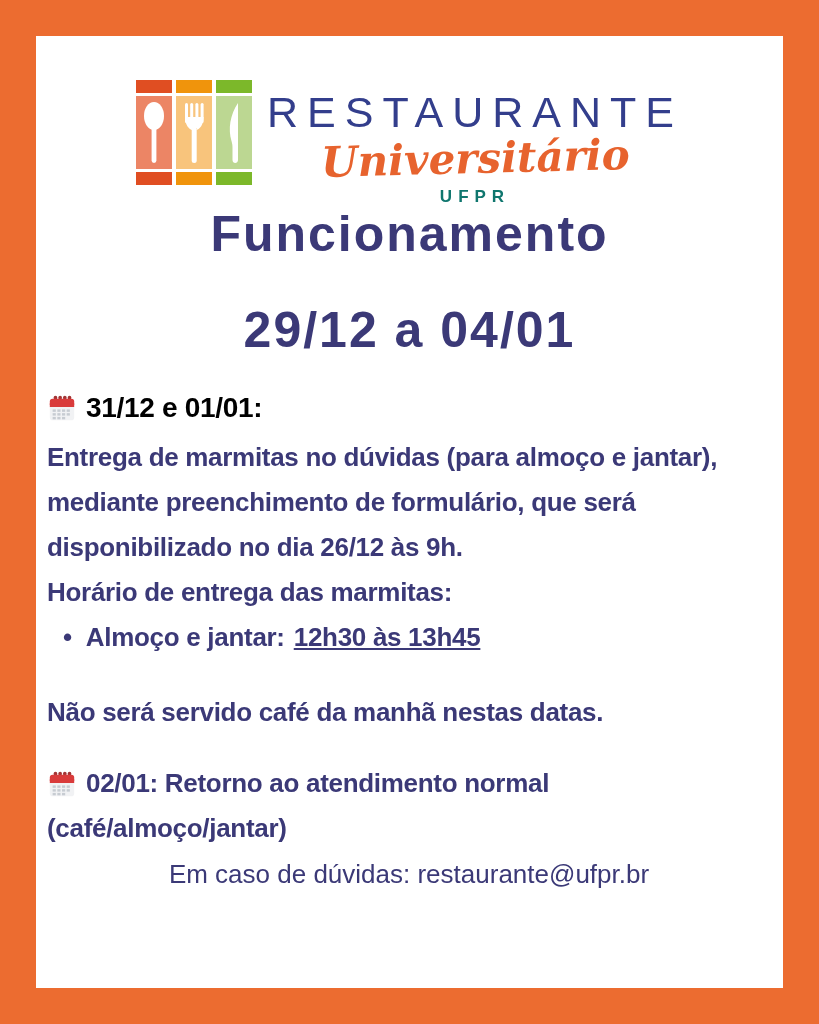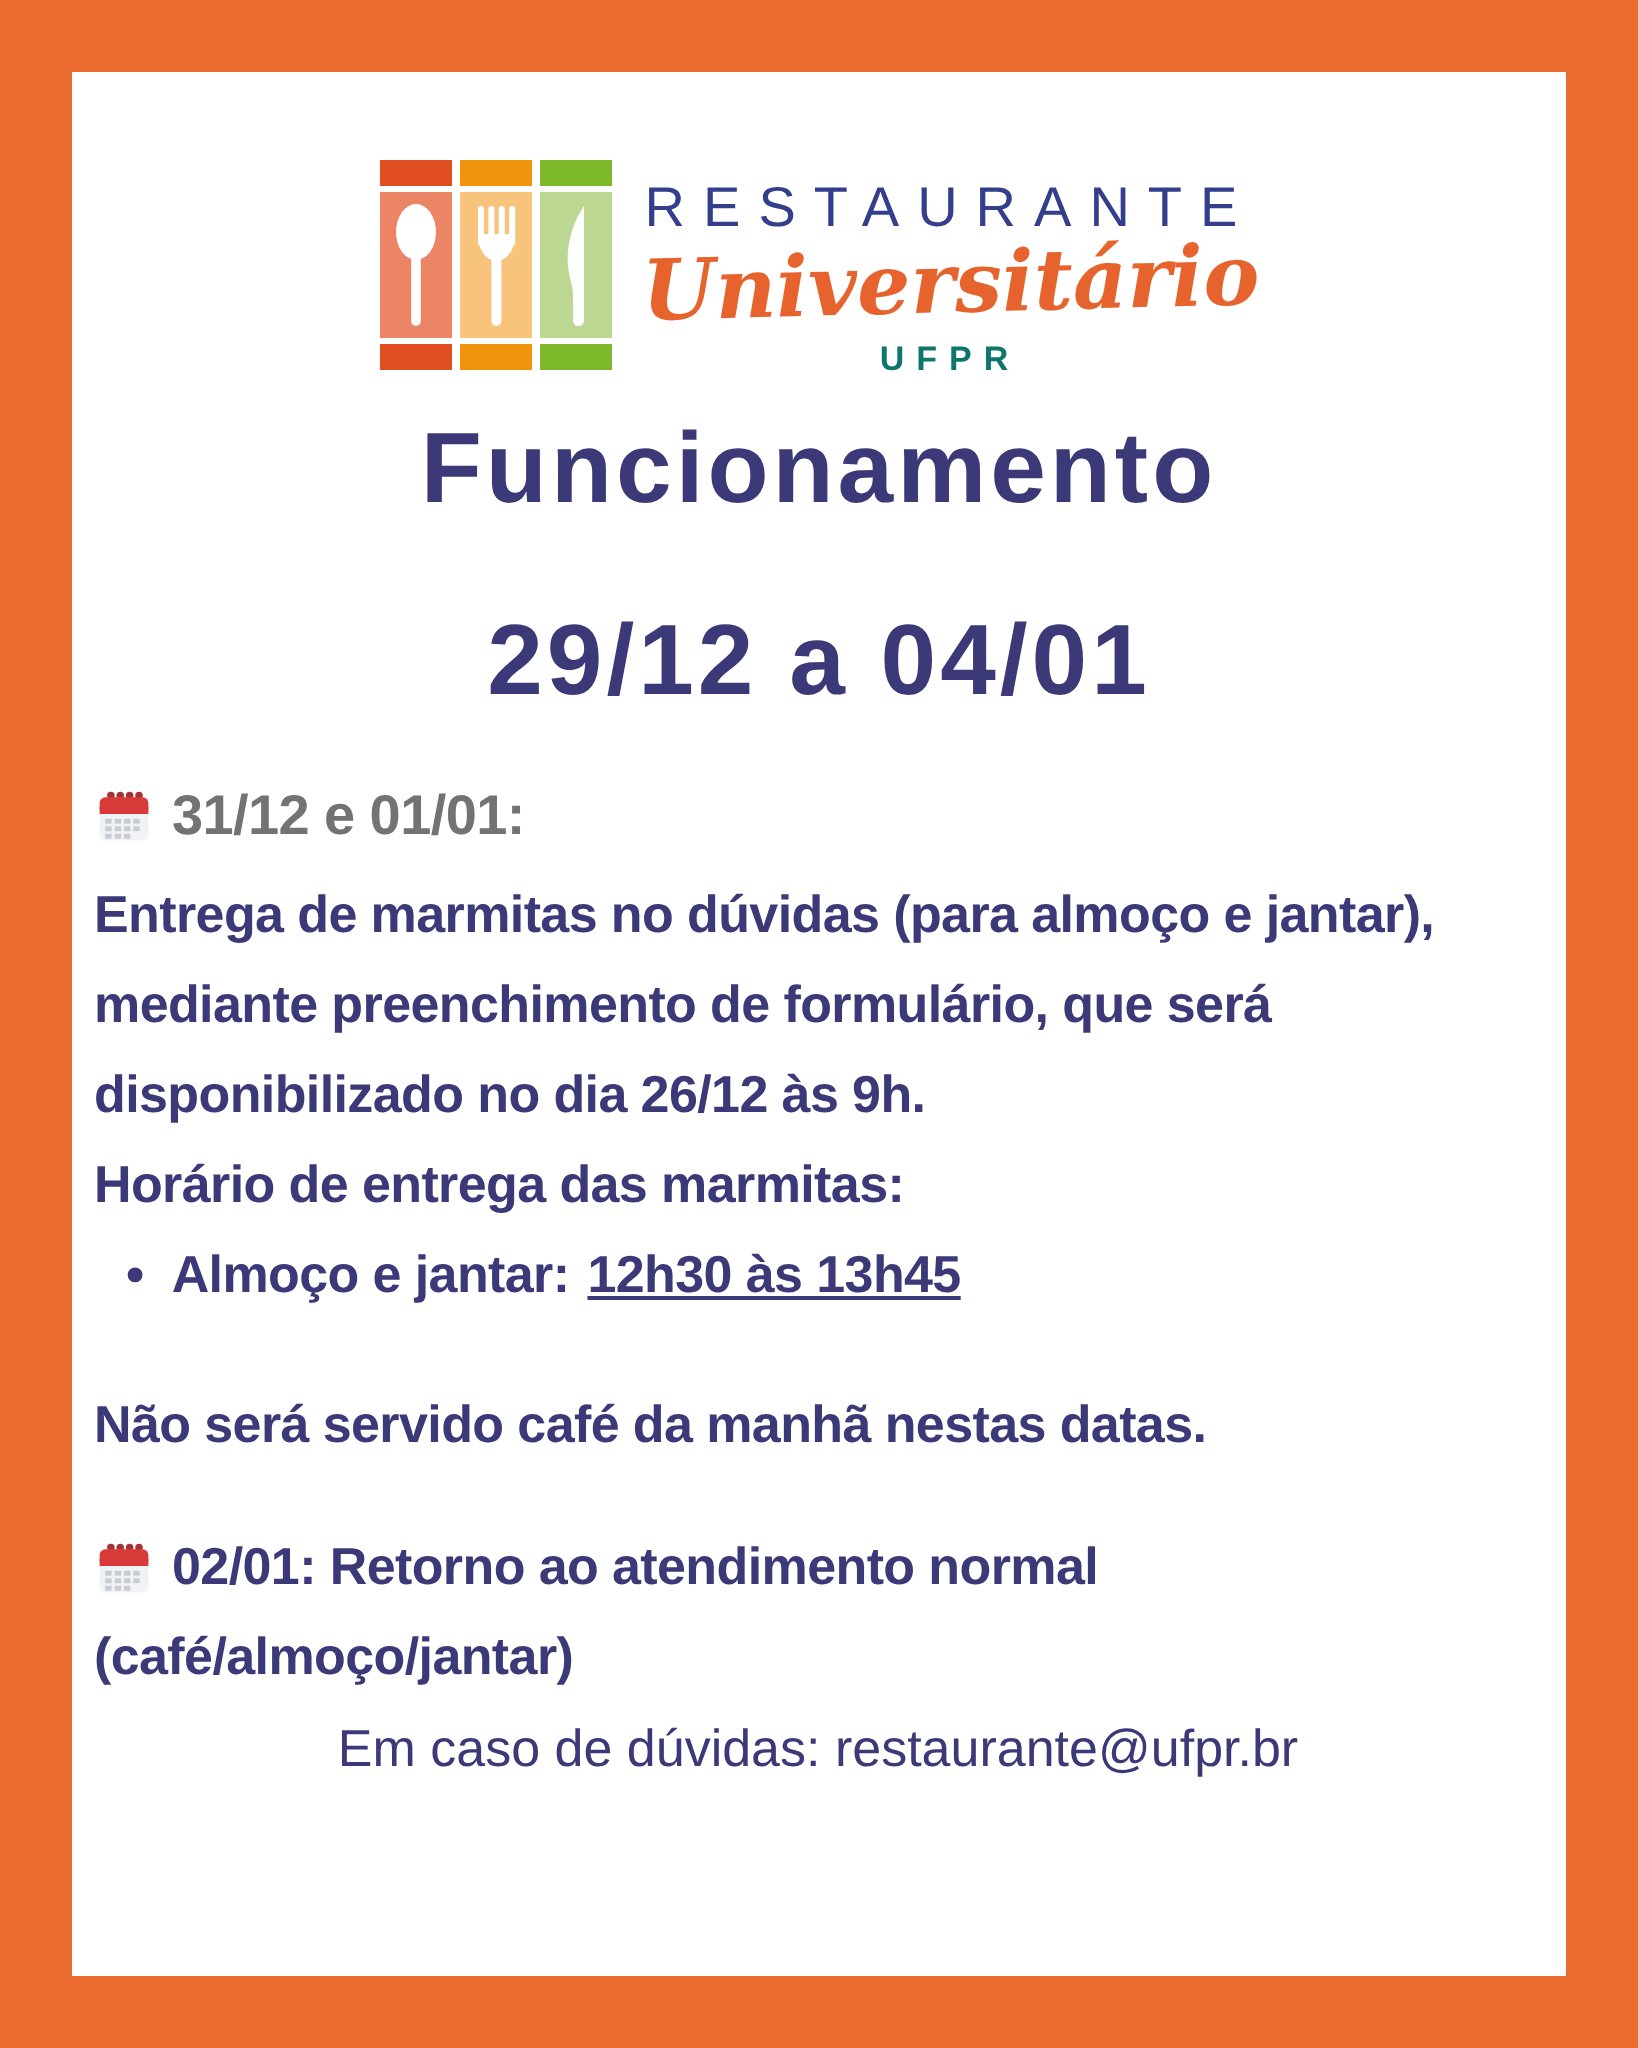--- a/index.html
+++ b/index.html
@@ -27,21 +27,21 @@
   .logo-bar{height:13px;}
   .logo-panel{height:73px;display:flex;align-items:center;justify-content:center;}
   .col-red .logo-bar{background:#E04E22;}
   .col-red .logo-panel{background:#EC8565;}
   .col-orange .logo-bar{background:#F0940C;}
   .col-orange .logo-panel{background:#F8C47C;}
   .col-green .logo-bar{background:#7CB82A;}
   .col-green .logo-panel{background:#BCD792;}
   .logo-text{display:flex;flex-direction:column;align-items:center;padding-top:8px;}
   .brand{
-    color:#333E8C;font-size:28px;font-weight:500;
+    color:#333E8C;font-size:43px;font-weight:500;
     letter-spacing:9px;white-space:nowrap;
   }
   .script{
     color:#E7632E;
     font-family:"DejaVu Serif", serif;
     font-style:italic;font-weight:bold;
     font-size:42px;line-height:48px;
     margin-top:-2px;
     transform:rotate(-1.5deg);
     white-space:nowrap;
@@ -63,21 +63,21 @@
   
   .content{
     margin-top:28px;
     padding:0 12px 0 11px;
     color:#3B3977;
     font-weight:bold;
     font-size:26px;line-height:45px;
     letter-spacing:-0.3px;
   }
   .red-heading{
-    color:#737373;font-size:28px;line-height:42px;
+    color:#000000;font-size:28px;line-height:42px;
     display:flex;align-items:center;gap:9px;
     margin-bottom:6px;
   }
   .cal-icon{flex:0 0 auto;display:inline-block;}
   .body-line{white-space:nowrap;}
   .bullet-line{padding-left:16px;}
   .bullet-dot{margin-right:14px;}
   .time-underline{text-decoration:underline;margin-left:9px;}
   .note-line{margin-top:30px;white-space:nowrap;}
   .navy-heading{

